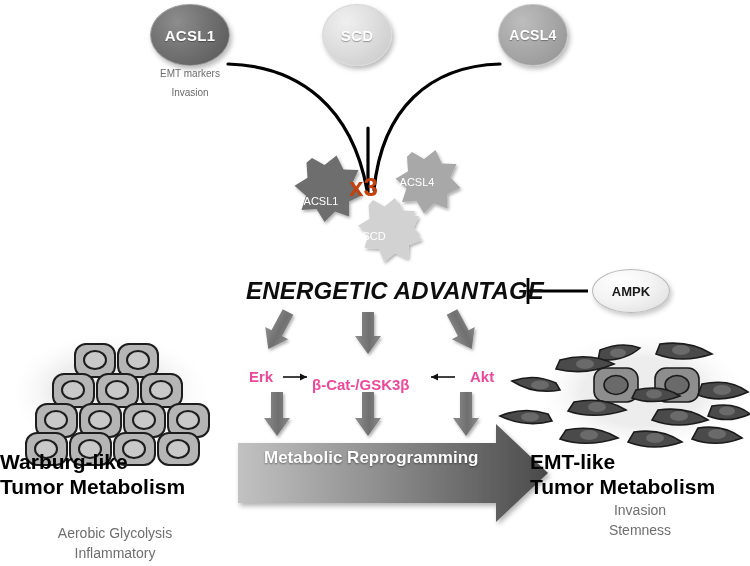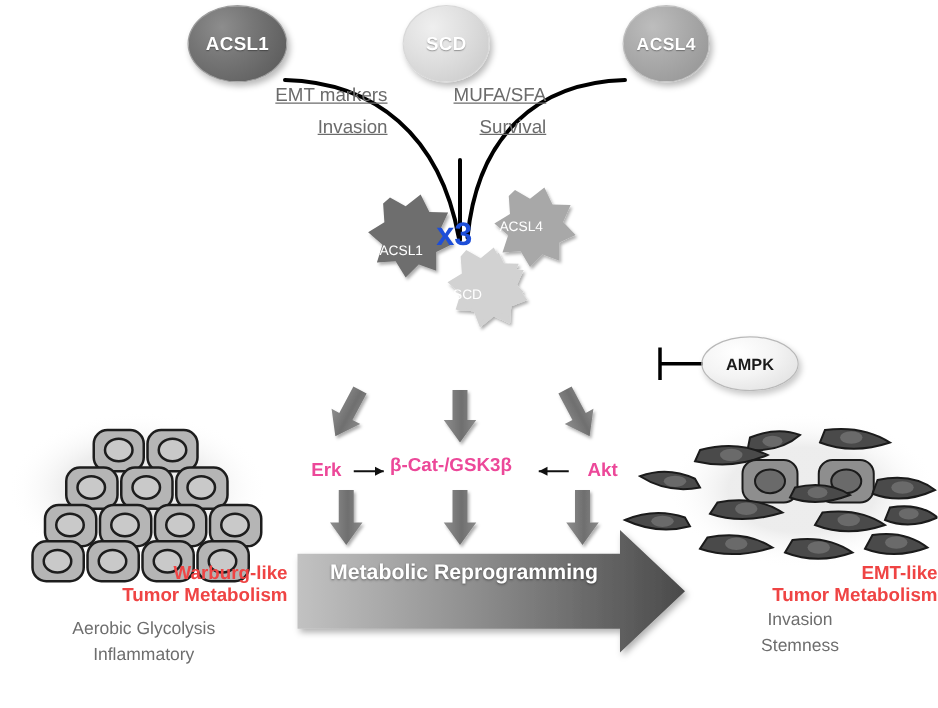--- a/index.html
+++ b/index.html
@@ -28,24 +28,24 @@
   }
   .enz-light{
     background:radial-gradient(circle at 34% 28%, #efefef 0%, #e0e0e0 40%, #cfcfcf 80%, #c6c6c6 100%);
     border:1px solid #d8d8d8;
   }
   .enz-mid{
     background:radial-gradient(circle at 34% 28%, #bdbdbd 0%, #ababab 40%, #9a9a9a 80%, #949494 100%);
     border:1px solid #c1c1c1;
   }
   .cap-line{
-    color:#6b6b6b;font-size:15px;white-space:nowrap;text-align:right;text-decoration:underline;
+    color:#6b6b6b;font-size:10px;white-space:nowrap;text-align:center;
   }
   .x3{
-    font-size:26px;font-weight:bold;color:#1d4ed8;
+    font-size:26px;font-weight:bold;color:#c2410c;
     font-family:"Liberation Sans","DejaVu Sans",sans-serif;
   }
 
   
   .energetic{
     font-size:24px;font-weight:bold;font-style:italic;color:#0d0d0d;
     white-space:nowrap;letter-spacing:.2px;
   }
   .ampk-oval{
     width:78px;height:44px;border-radius:50%;
@@ -55,22 +55,22 @@
     display:flex;align-items:center;justify-content:center;
     font-size:13px;font-weight:bold;color:#1a1a1a;
     box-sizing:border-box;
   }
 
   
   .sig{font-size:15px;font-weight:bold;color:#ec4899;white-space:nowrap;}
 
   
   .big-cap{
-    font-size:15px;font-weight:bold;color:#ef4444;
-    text-align:right;line-height:1.18;white-space:nowrap;
+    font-size:21px;font-weight:bold;color:#000000;
+    text-align:left;line-height:1.18;white-space:nowrap;
   }
   .sub-cap{
     font-size:14px;color:#6e6e6e;text-align:center;line-height:1.45;white-space:nowrap;
   }
   .mr-text{
     font-size:17px;font-weight:bold;color:#ffffff;
     text-shadow:0 1px 2px rgba(0,0,0,.45);white-space:nowrap;
   }
 </style>
 </head>
@@ -309,52 +309,49 @@
   </div>
   <div class="abs enzyme-circle enz-mid" style="left:498px;top:4px;width:70px;height:62px;font-size:14px;">
     <span>ACSL4</span>
   </div>
 
   <div class="abs" style="left:70px;top:68px;width:240px;">
     <div class="cap-line">EMT markers</div>
     <div class="cap-line" style="margin-top:8px;">Invasion</div>
   </div>
 
-  <div class="abs" style="left:277px;top:68px;width:160px;">
-    <div class="cap-line">MUFA/SFA</div>
-    <div class="cap-line" style="margin-top:8px;">Survival</div>
-  </div>
 
 
   <div class="abs" style="left:292px;top:191px;width:58px;text-align:center;">
     <span style="color:#ffffff;font-size:11px;">ACSL1</span>
   </div>
   <div class="abs" style="left:388px;top:172px;width:58px;text-align:center;">
     <span style="color:#ffffff;font-size:11px;">ACSL4</span>
   </div>
   <div class="abs" style="left:345px;top:226px;width:58px;text-align:center;">
     <span style="color:#ffffff;font-size:11px;">SCD</span>
   </div>
   <div class="abs x3" style="left:349px;top:172px;">x3</div>
 
-
-  <div class="abs ampk-oval" style="left:561px;top:269px;text-align:right;">
+  <div class="abs energetic" style="left:246px;top:277px;">ENERGETIC ADVANTAGE</div>
+
+  <div class="abs ampk-oval" style="left:592px;top:269px;text-align:right;">
     <span>AMPK</span>
   </div>
 
   <div class="abs sig" style="left:249px;top:368px;">Erk</div>
-  <div class="abs sig" style="left:312px;top:364px;">β-Cat-/GSK3β</div>
+  <div class="abs sig" style="left:312px;top:376px;">β-Cat-/GSK3β</div>
   <div class="abs sig" style="left:470px;top:368px;">Akt</div>
 
   <div class="abs mr-text" style="left:264px;top:448px;">Metabolic Reprogramming</div>
 
   <div class="abs" style="left:0px;top:450px;width:230px;">
     <div class="big-cap">Warburg-like</div>
     <div class="big-cap">Tumor Metabolism</div>
-    <div class="sub-cap" style="margin-top:7px;">Aerobic Glycolysis</div>
+    <div class="sub-cap" style="margin-top:23px;">Aerobic Glycolysis</div>
     <div class="sub-cap">Inflammatory</div>
   </div>
 
   <div class="abs" style="left:530px;top:450px;width:220px;">
     <div class="big-cap">EMT-like</div>
     <div class="big-cap">Tumor Metabolism</div>
     <div class="sub-cap">Invasion</div>
     <div class="sub-cap">Stemness</div>
   </div>
 

